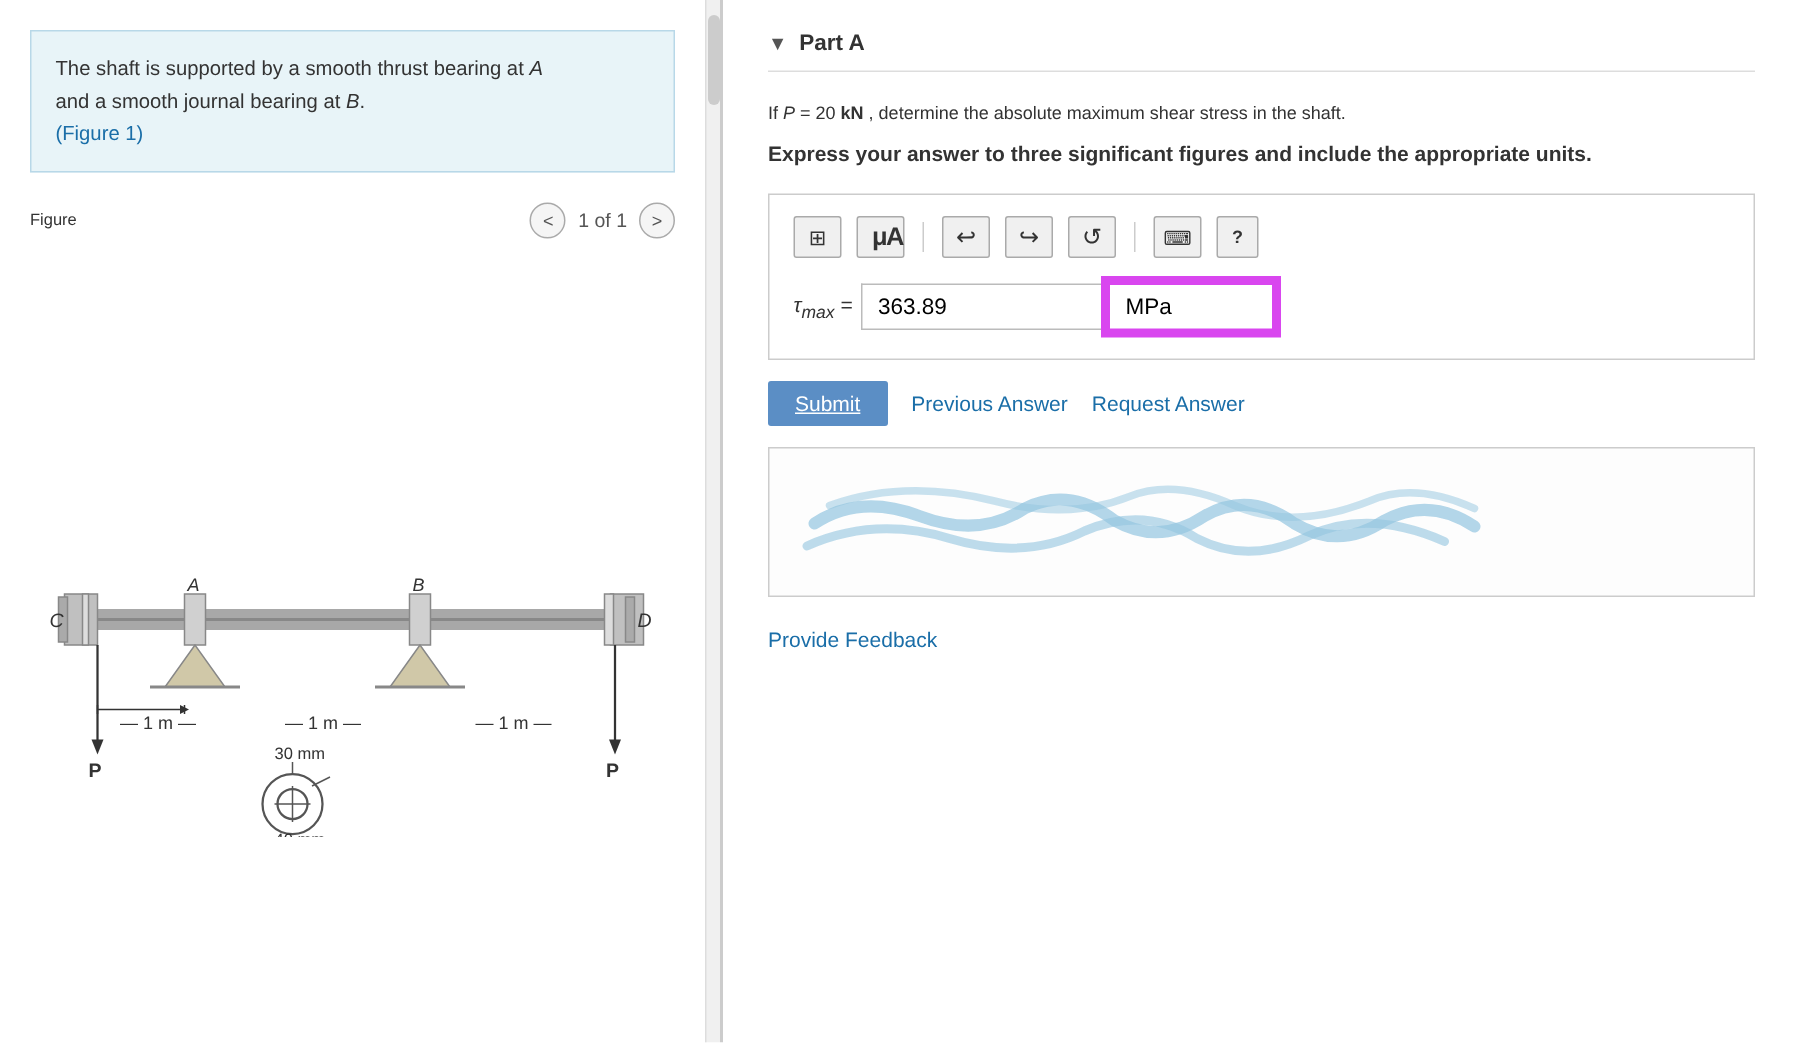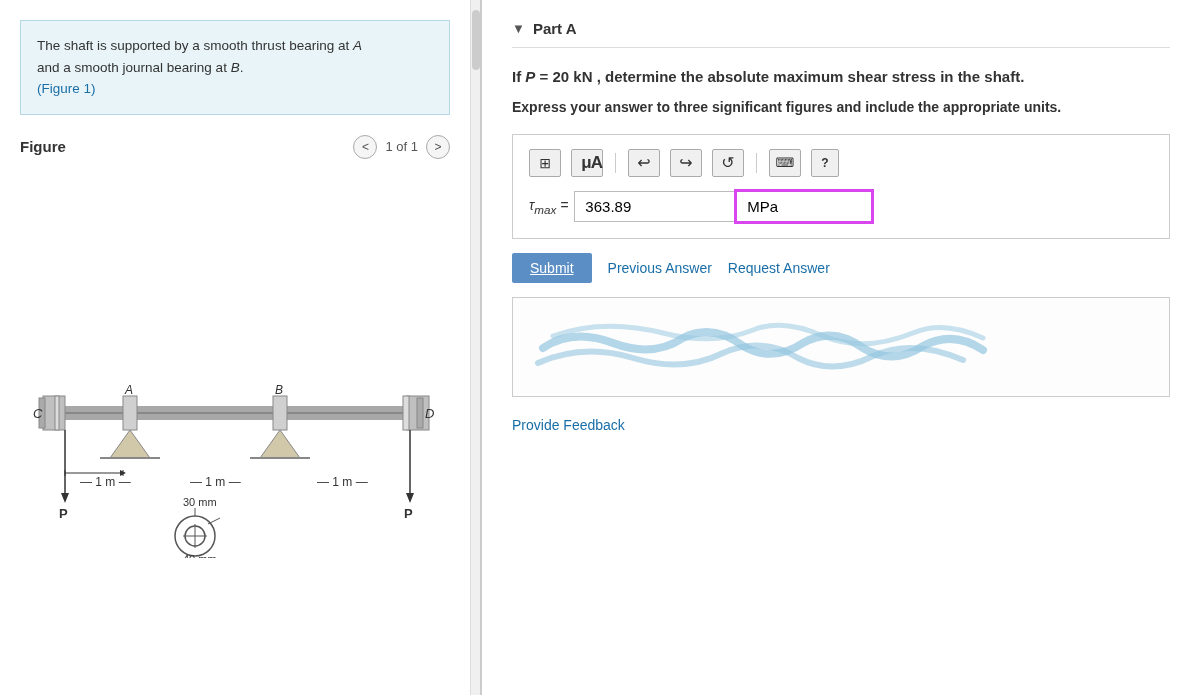--- a/index.html
+++ b/index.html
@@ -30,22 +30,22 @@
     }
 
     .figure-header {
       display: flex;
       align-items: center;
       justify-content: space-between;
       margin-top: 8px;
     }
 
     .figure-label {
-      font-weight: bold;
-      font-size: 15px;
+      font-weight: normal;
+      font-size: 11px;
     }
 
     .figure-nav {
       display: flex;
       align-items: center;
       gap: 8px;
     }
 
     .nav-btn {
       width: 24px;
@@ -94,24 +94,23 @@
       padding-bottom: 10px;
       border-bottom: 1px solid #ddd;
     }
 
     .collapse-arrow {
       color: #555;
       font-size: 13px;
     }
 
     .problem-text {
-      font-size: 15px;
+      font-size: 12px;
       margin-bottom: 8px;
       line-height: 1.5;
-      font-weight: bold;
     }
 
     .instruction-text {
       font-size: 14px;
       font-weight: bold;
       margin-bottom: 16px;
       line-height: 1.5;
     }
 
     
@@ -165,24 +164,24 @@
     .answer-input {
       border: 1px solid #bbb;
       border-right: none;
       padding: 6px 10px;
       font-size: 15px;
       width: 160px;
       outline: none;
     }
 
     .units-input {
-      border: 3px solid #d946ef;
+      border: 6px solid #d946ef;
       padding: 6px 10px;
       font-size: 15px;
-      width: 140px;
+      width: 120px;
       outline: none;
     }
 
     
     .submit-row {
       display: flex;
       align-items: center;
       gap: 16px;
       margin-bottom: 14px;
     }

